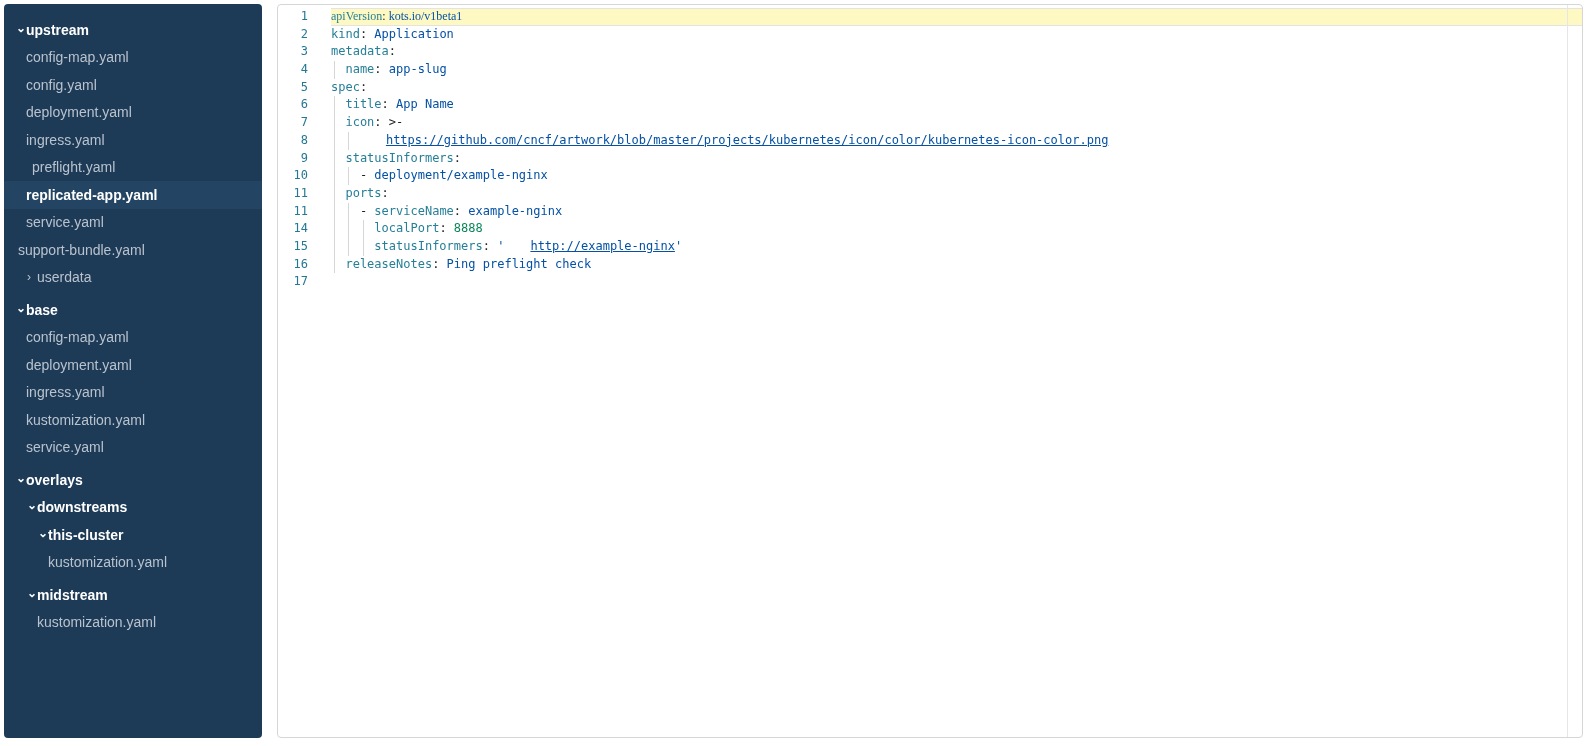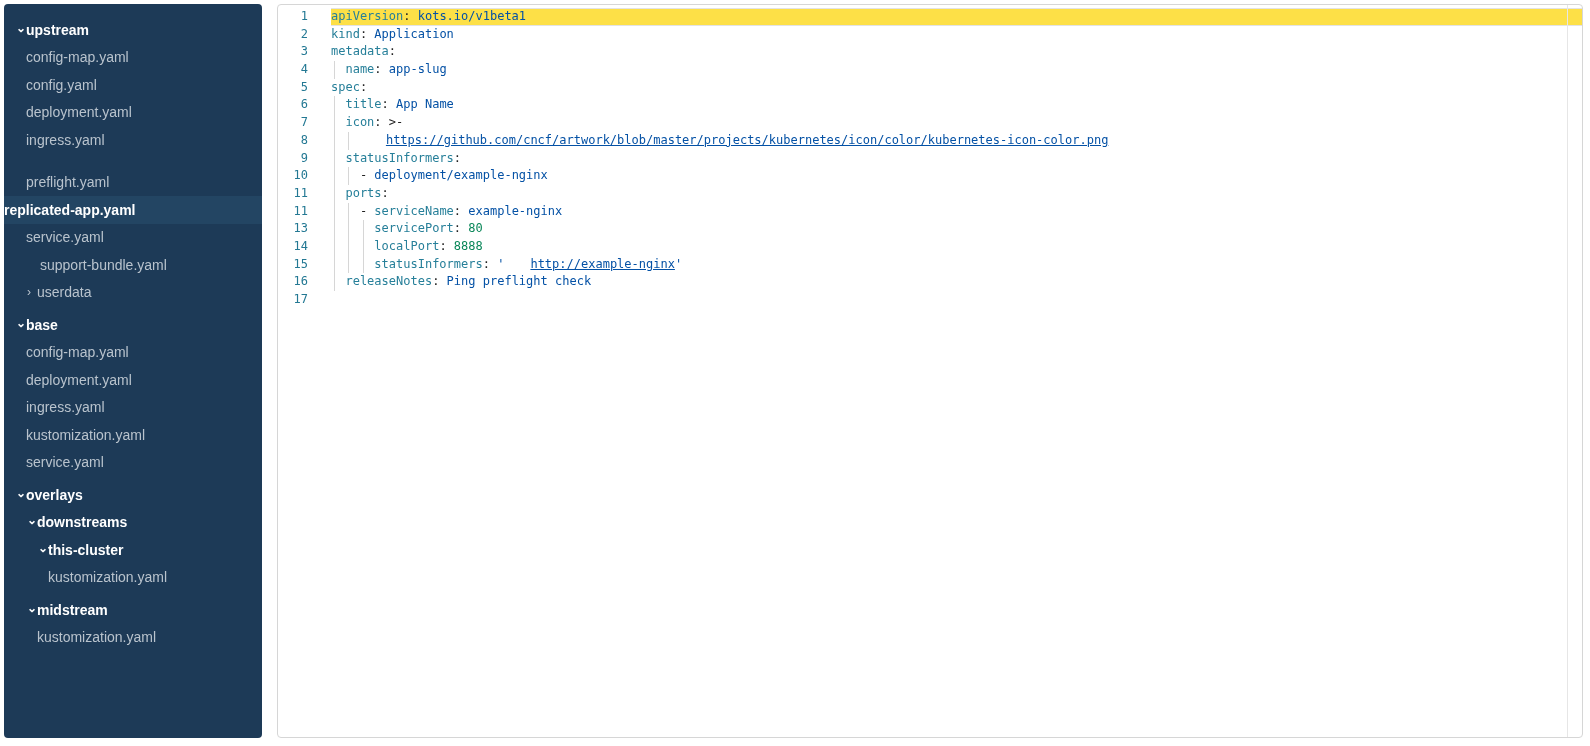--- a/index.html
+++ b/index.html
@@ -36,21 +36,21 @@
   }
   .cl { display:flex; height:17.7px; line-height:17.7px; }
   .ln {
     width:30px; text-align:right; color:#237893; flex:none;
     user-select:none;
   }
   .ct {
     margin-left:23px; flex:1; position:relative; white-space:pre;
     color:#222222;
   }
-  .cl.active .ct { background:#fde047; border-top:1px solid #e3e3e3; border-bottom:1px solid #e3e3e3; line-height:15.7px; }
+  .cl.active .ct { background:#fef9c3; border-top:1px solid #e3e3e3; border-bottom:1px solid #e3e3e3; line-height:15.7px;font-family:Liberation Serif, serif; }
   .ct i {
     position:absolute; top:0; bottom:0; width:0;
     border-left:1px solid #d6d6d6; font-style:normal; pointer-events:none;
   }
   .tk-key { color:#267f99; }
   .tk-pun { color:#222222; }
   .tk-str { color:#0451a5; }
   .tk-num { color:#098658; }
   .tk-lnk { color:#0451a5; text-decoration:underline; cursor:pointer;margin-left:26px; }
 </style>
@@ -68,30 +68,30 @@
       </div>
       <div class="tree-row" style="padding-left: 22px;">
         <span>config.yaml</span>
       </div>
       <div class="tree-row" style="padding-left: 22px;">
         <span>deployment.yaml</span>
       </div>
       <div class="tree-row" style="padding-left: 22px;">
         <span>ingress.yaml</span>
       </div>
-      <div class="tree-row" style="padding-left: 22px; margin-top: 15px;">
+      <div class="tree-row" style="padding-left: 28px;">
         <span>preflight.yaml</span>
       </div>
-      <div class="tree-row selected" style="">
+      <div class="tree-row selected" style="padding-left: 22px;">
         <span>replicated-app.yaml</span>
       </div>
       <div class="tree-row" style="padding-left: 22px;">
         <span>service.yaml</span>
       </div>
-      <div class="tree-row" style="padding-left: 36px;">
+      <div class="tree-row" style="padding-left: 14px;">
         <span>support-bundle.yaml</span>
       </div>
       <div class="tree-row" style="padding-left: 23px;">
         <span class="chev">›</span>
         <span>userdata</span>
       </div>
       <div class="tree-row bold section-break" style="padding-left: 12px;">
         <span class="chev down">⌄</span>
         <span>base</span>
       </div>
@@ -177,24 +177,20 @@
         </div>
         <div class="cl">
           <span class="ln">11</span>
           <span class="ct"><i style="left: 3px;"></i><span class="tk-key">  ports</span><span class="tk-pun">:</span></span>
         </div>
         <div class="cl">
           <span class="ln">11</span>
           <span class="ct"><i style="left: 3px;"></i><i style="left: 17.44px;"></i><span class="tk-pun">    - </span><span class="tk-key">serviceName</span><span class="tk-pun">: </span><span class="tk-str">example-nginx</span></span>
         </div>
         <div class="cl">
-          <span class="ln">13</span>
-          <span class="ct"><i style="left: 3px;"></i><i style="left: 17.44px;"></i><i style="left: 31.88px;"></i><span class="tk-key">      servicePort</span><span class="tk-pun">: </span><span class="tk-num">80</span></span>
-        </div>
-        <div class="cl">
           <span class="ln">14</span>
           <span class="ct"><i style="left: 3px;"></i><i style="left: 17.44px;"></i><i style="left: 31.88px;"></i><span class="tk-key">      localPort</span><span class="tk-pun">: </span><span class="tk-num">8888</span></span>
         </div>
         <div class="cl">
           <span class="ln">15</span>
           <span class="ct"><i style="left: 3px;"></i><i style="left: 17.44px;"></i><i style="left: 31.88px;"></i><span class="tk-key">      statusInformers</span><span class="tk-pun">: </span><span class="tk-str">'</span><span class="tk-lnk">http://example-nginx</span><span class="tk-str">'</span></span>
         </div>
         <div class="cl">
           <span class="ln">16</span>
           <span class="ct"><i style="left: 3px;"></i><span class="tk-key">  releaseNotes</span><span class="tk-pun">: </span><span class="tk-str">Ping preflight check</span></span>

